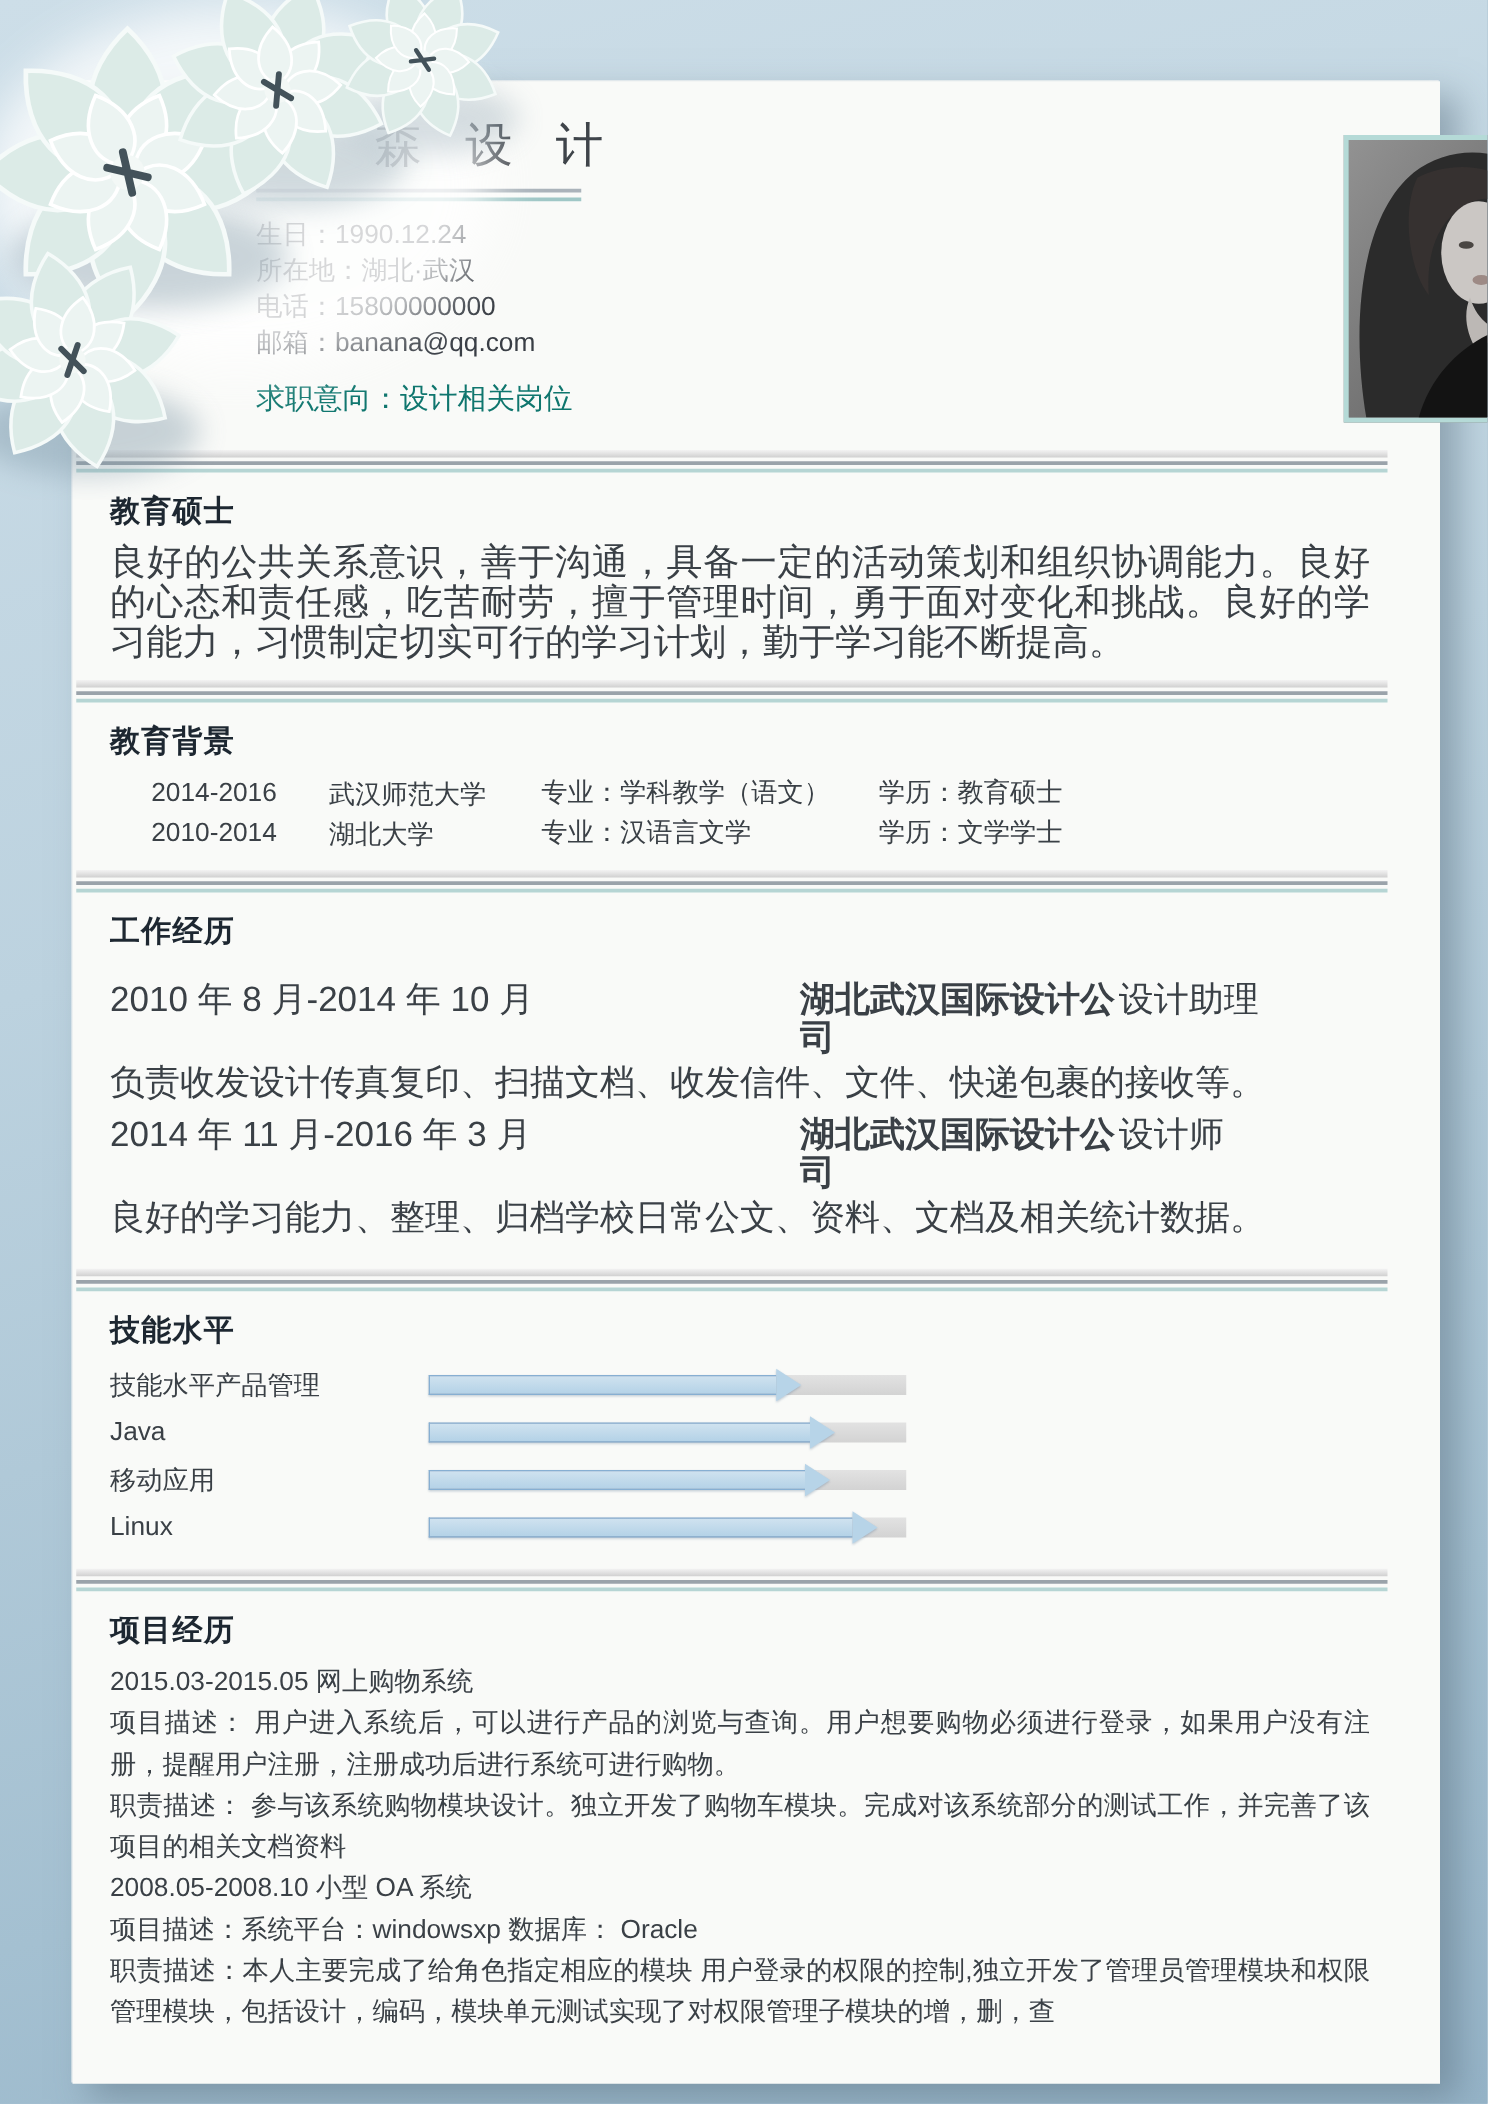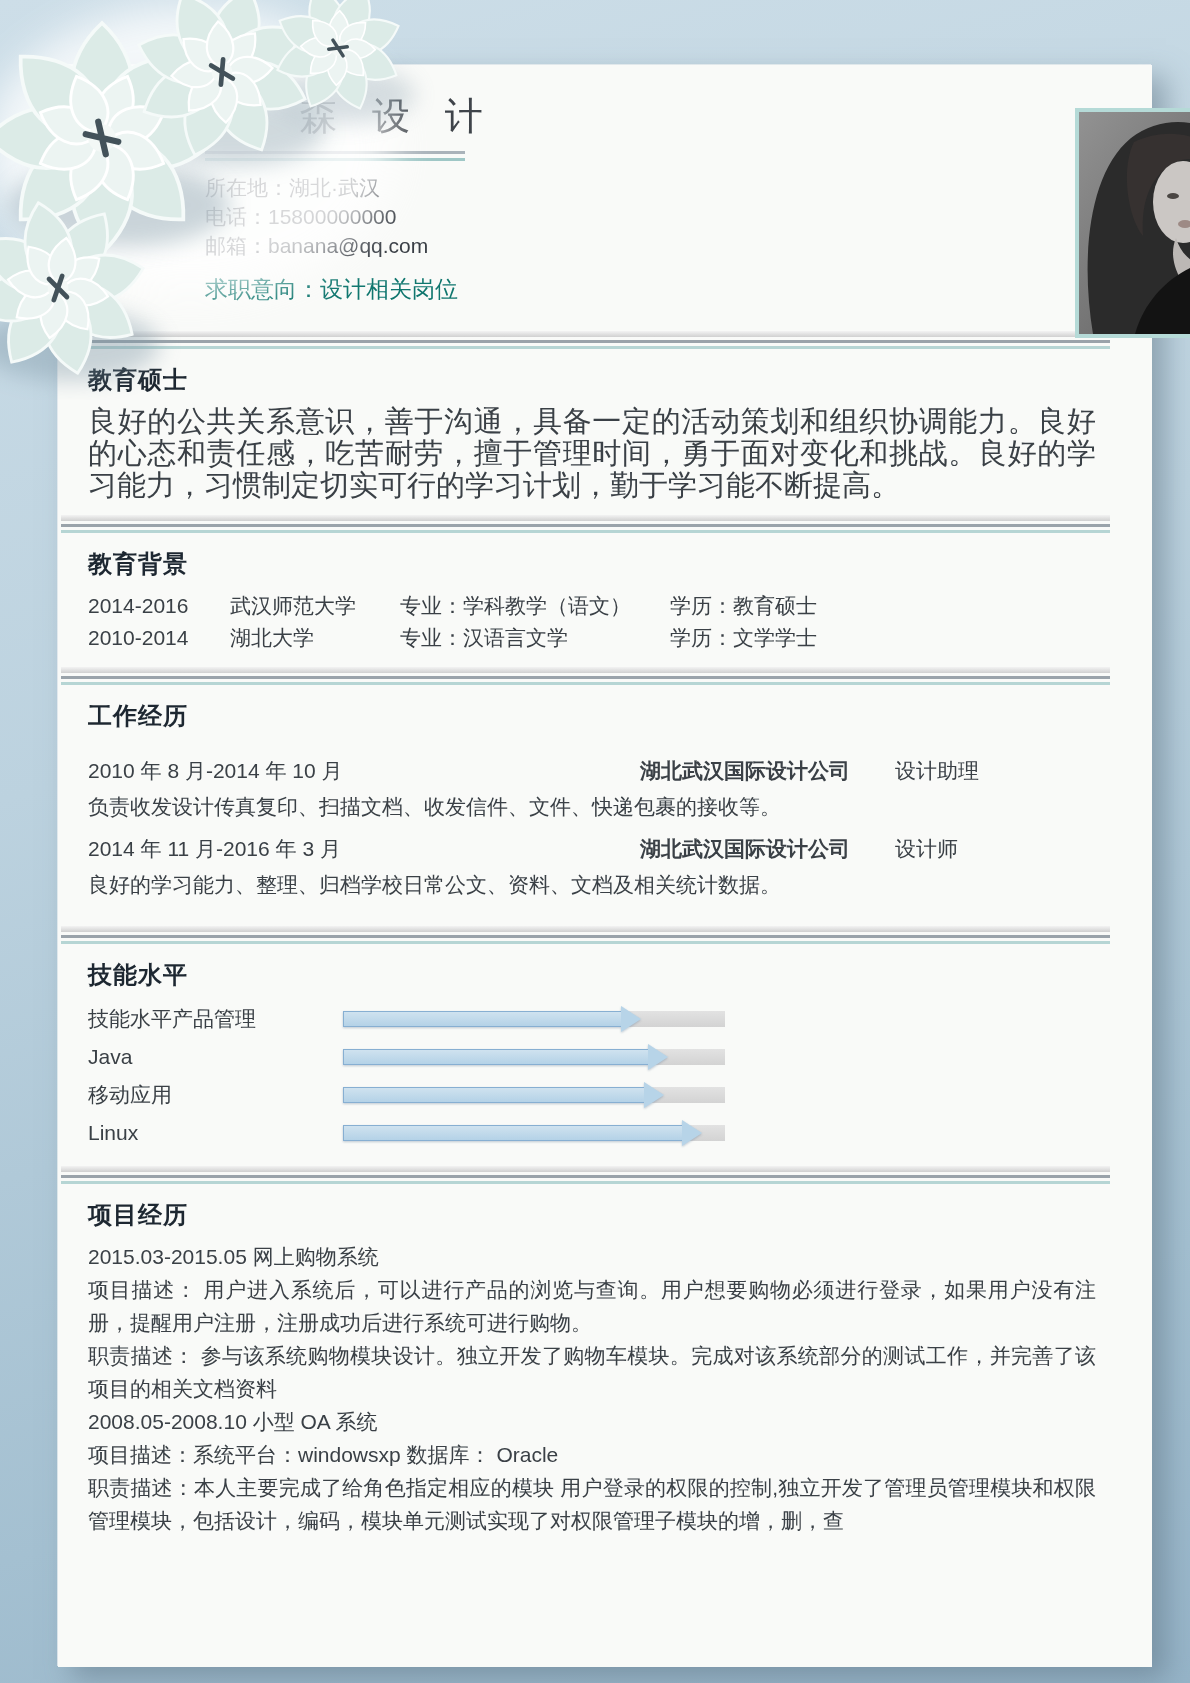--- a/index.html
+++ b/index.html
@@ -32,28 +32,28 @@
   section{margin:0 56px 0 30px;}
   .sec-title{margin:15px 0 0 0;font-size:24px;font-weight:700;color:#1d2731;letter-spacing:1px;}
   .sec-body{margin:9px 0 0 0;font-size:29px;line-height:32px;text-align:justify;}
   .mt-obj{margin-top:26px;}
   .mt-sm{margin-top:14px;}
   .mt-md{margin-top:13px;}
   .mt-lg{margin-top:26px;}
 
   
   .edu-rows{margin-top:10px;font-size:21px;line-height:32px;}
-  .edu-row{display:flex;}
+  .edu-row{display:flex;margin-left:33px;}
   .edu-period{width:142px;}
   .edu-school{width:170px;font-family:Liberation Serif, serif;}
   .edu-major{width:270px;}
   .edu-degree{flex:1;}
 
   
-  .work-rows{margin-top:24px;font-size:21px;}
+  .work-rows{margin-top:24px;font-size:28px;}
   .work-head{display:flex;margin-top:12px;line-height:30px;}
   .work-period{width:552px;}
   .work-company{width:255px;font-weight:bold;}
   .work-position{flex:1;}
   .work-desc{margin:6px 0 0 0;line-height:30px;}
 
   
   .skill-rows{margin-top:9px;}
   .skill-row{display:flex;align-items:center;height:38px;font-size:21px;}
   .skill-name{width:255px;}
@@ -76,20 +76,21 @@
   <div class="card">
     <div class="content">
 
       <div class="header">
         <h1 class="r-title">奈 森 设 计</h1>
         <div class="title-underline">
           <div class="tul-gray"></div>
             <div class="tul-teal"></div>
         </div>
         <div class="info-lines">
+          <div>生日：1990.12.24</div>
           <div>所在地：湖北·武汉</div>
           <div>电话：15800000000</div>
           <div>邮箱：banana@qq.com</div>
         </div>
         <div class="objective">求职意向：设计相关岗位</div>
 
         <div class="photo">
           <svg viewBox="0 0 172 222" preserveAspectRatio="none">
             <defs>
               <linearGradient id="pg" x1="0" y1="0" x2="1" y2="1">

